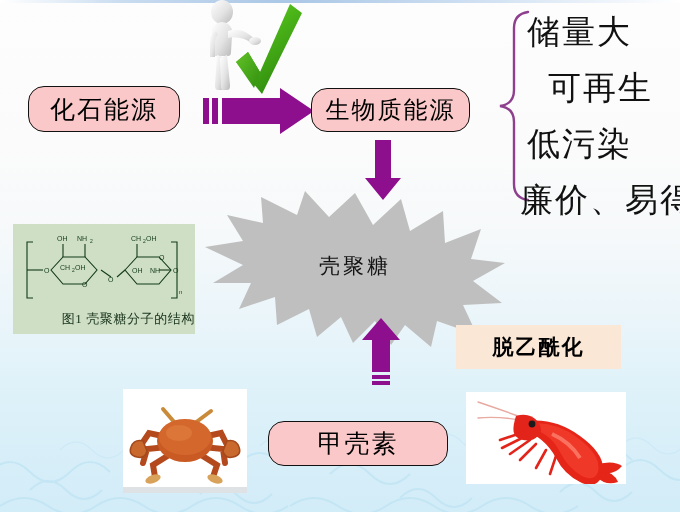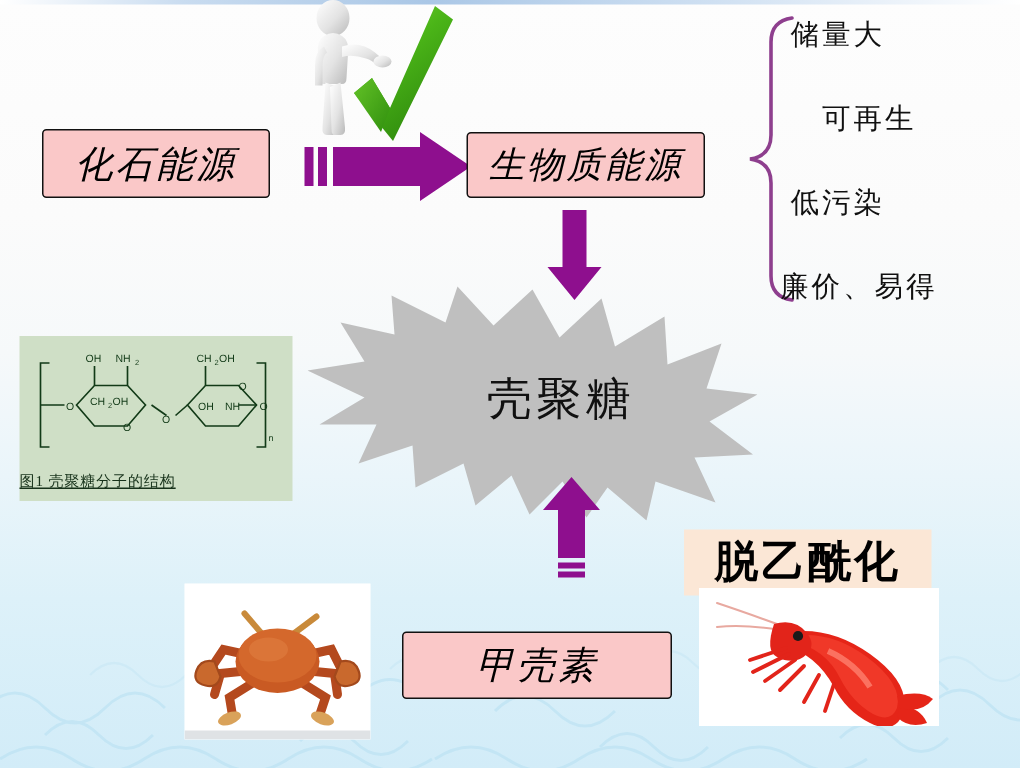--- a/index.html
+++ b/index.html
@@ -36,48 +36,47 @@
     opacity: .55;
     pointer-events: none;
   }
 
   
   .pill {
     position: absolute;
     box-sizing: border-box;
     background: #fac8c8;
     border: 1.6px solid #111111;
-    border-radius: 3px;
+    border-radius: 16px;
     color: #000000;
     display: flex;
     align-items: center;
     justify-content: center;
     letter-spacing: 2px;
     font-weight: 400;
-    font-style: italic;
   }
   #box-fossil  { left: 28px;  top: 86px;  width: 152px; height: 46px; font-size: 25px; }
   #box-biomass { left: 311px; top: 88px;  width: 159px; height: 44px; font-size: 24px; }
   #box-chitin  { left: 268px; top: 421px; width: 180px; height: 45px; font-size: 25px; }
 
   
   #box-deacetyl {
     position: absolute;
     left: 456px; top: 325px;
     width: 165px; height: 44px;
     background: #fbe7d6;
     color: #000;
     display: flex; align-items: center; justify-content: center;
-    font-size: 29px; font-weight: 700; letter-spacing: 2px; margin-top: 28px;
+    font-size: 21px; font-weight: 700; letter-spacing: 2px;
   }
 
   
   .feat {
     position: absolute;
-    font-size: 19px;
+    font-size: 33px;
     color: #111;
     letter-spacing: 2px;
     white-space: nowrap;
   }
   #feat-0 { left: 527px; top: 10px;  }
   #feat-1 { left: 527px; top: 66px; margin-left: 21px;  }
   #feat-2 { left: 527px; top: 122px; }
   #feat-3 { left: 520px; top: 178px; }
 
   .brace { position: absolute; left: 494px; top: 8px; }
@@ -87,45 +86,44 @@
   .arrow-down  { position: absolute; left: 361px; top: 140px; }
   .arrow-up    { position: absolute; left: 359px; top: 318px; }
 
   
   .mascot { position: absolute; left: 192px; top: 0px; }
 
   
   .burst { position: absolute; left: 205px; top: 185px; }
   #burst-label {
     position: absolute;
-    left: 213px; top: 185px;
+    left: 194px; top: 185px;
     width: 300px; height: 162px;
     display: flex; align-items: center; justify-content: center;
-    font-size: 30px; color: #111; letter-spacing: 3px;
+    font-size: 21px; color: #111; letter-spacing: 3px;
     padding-left: 22px; box-sizing: border-box;
     pointer-events: none;
   }
 
   
   #chem-figure {
     position: absolute;
     left: 13px; top: 224px;
     width: 182px; height: 110px;
     background: #cfdfc6;
     box-sizing: border-box;
   }
   #chem-caption {
     position: absolute;
     left: 0; bottom: 6px;
     width: 100%;
-    text-align: left;
-    font-size: 10px;
+    text-align: right;
+    font-size: 13px;
     color: #17321a;
     letter-spacing: .6px;
-    text-decoration: underline;
   }
 
   
   .photo {
     position: absolute;
     background: #ffffff;
     overflow: hidden;
   }
   #photo-crab  { left: 123px; top: 389px; width: 124px; height: 104px; }
   #photo-shrimp{ left: 466px; top: 392px; width: 160px; height: 92px; }

